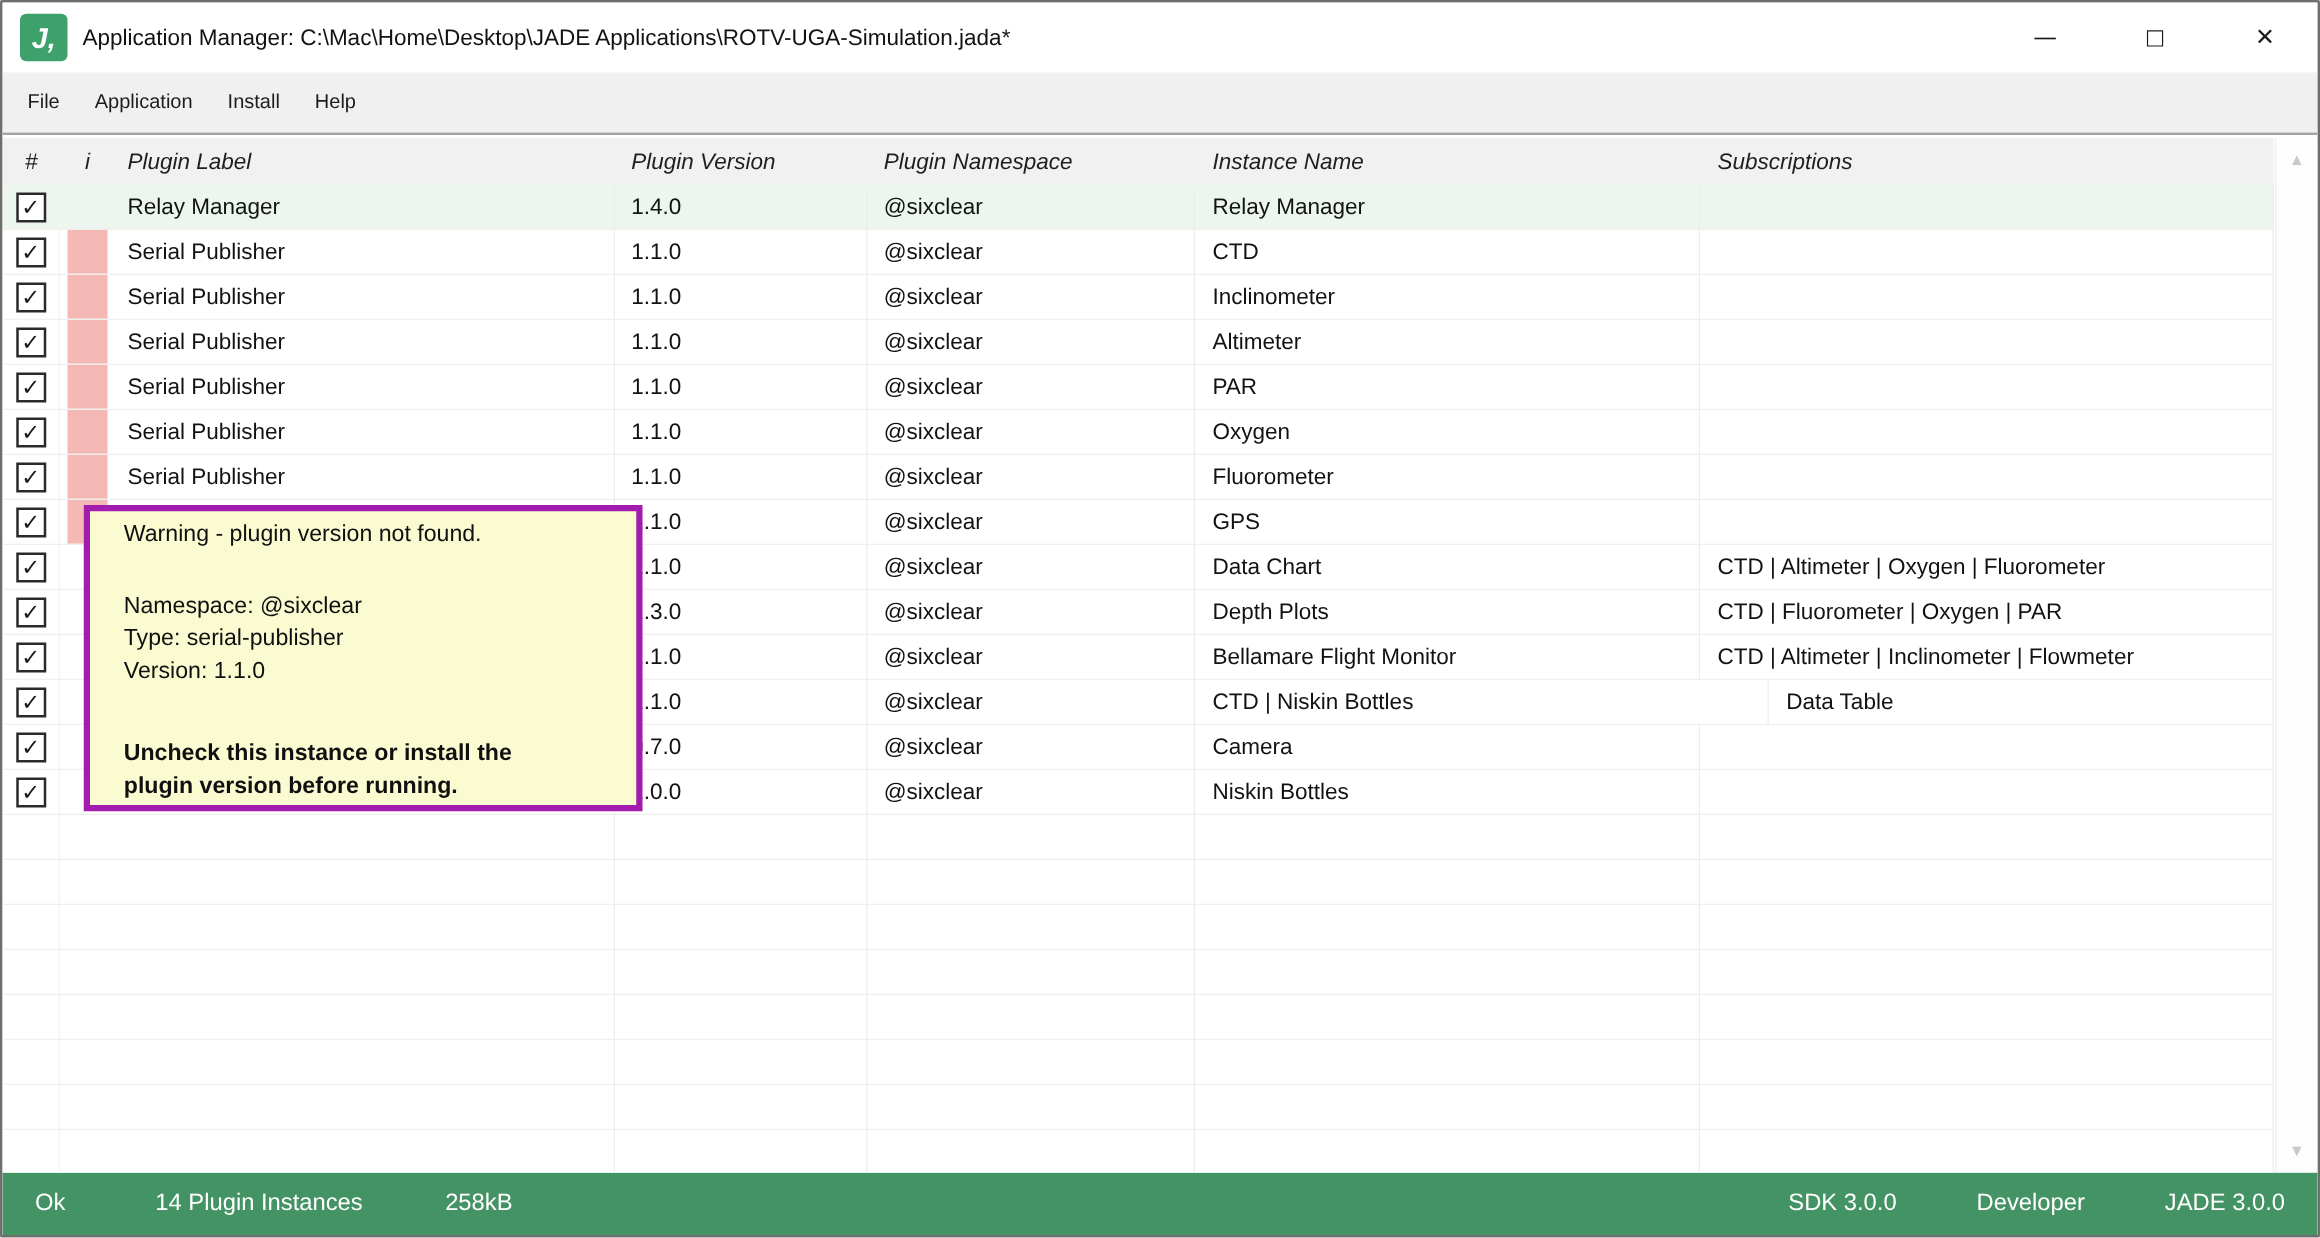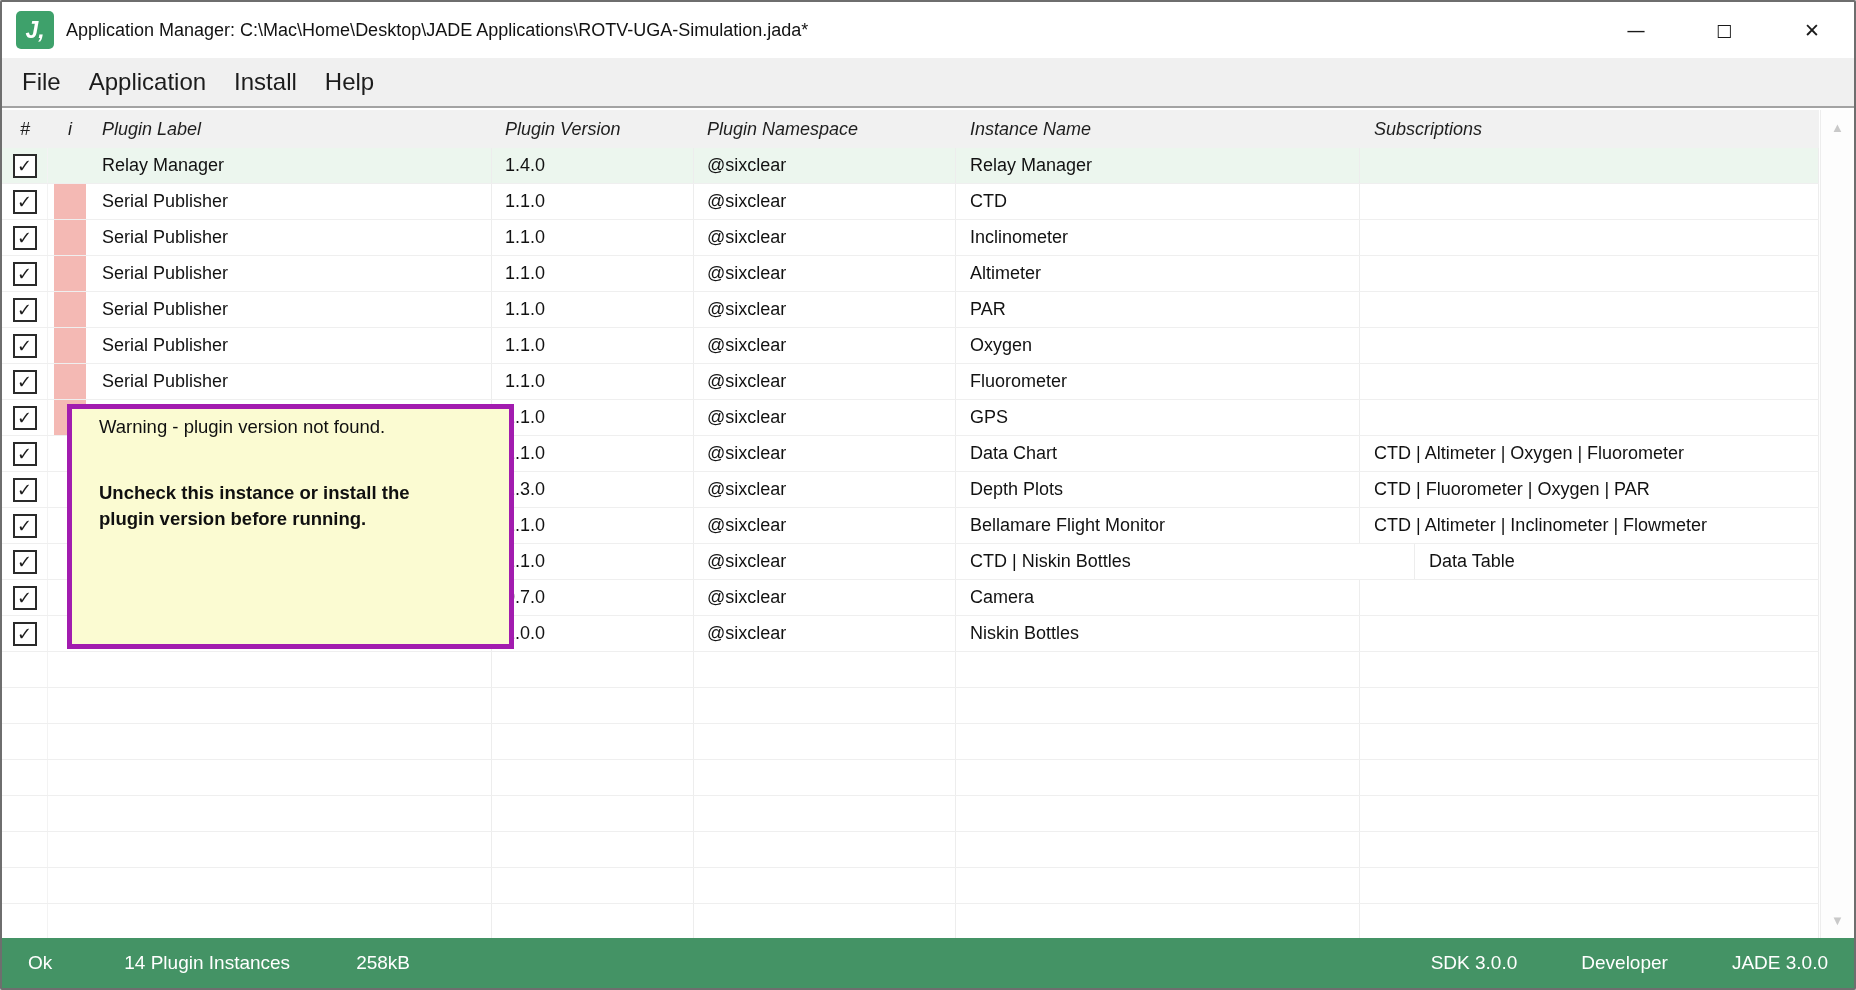--- a/index.html
+++ b/index.html
@@ -23,21 +23,21 @@
   .win-controls { margin-left:auto; margin-right:14px; display:flex; gap:32px; }
   .wc-btn {
     width:56px; height:44px; display:flex; align-items:center; justify-content:center;
     color:#1a1a1a; background:transparent; border:none; font-size:19px;
     font-family:"DejaVu Sans",sans-serif; cursor:default;
   }
   .wc-max { font-size:17px; }
 
   
   .menubar { height:48px; background:#f0f0f0; display:flex; align-items:center; padding-left:6px; flex:none; }
-  .menu-item { padding:0 14px; font-size:24px; color:#1c1c1c; height:100%; display:flex; align-items:center; }
+  .menu-item { padding:0 14px; font-size:16px; color:#1c1c1c; height:100%; display:flex; align-items:center; }
 
   .menu-sep { height:4px; background:#ffffff; border-top:2px solid #a3a3a3; flex:none; }
 
   
   .table-region { flex:1; position:relative; background:#ffffff; overflow:hidden; }
   .thead, .tbody { margin-right:35px; }
   .thead {
     height:38px; background:#f1f1f1; display:flex; align-items:center;
     font-style:italic; font-size:18px; color:#1e1e1e;
   }
@@ -417,19 +417,24 @@
     <span class="sb-status">Ok</span>
     <span class="sb-instances">14 Plugin Instances</span>
     <span class="sb-size">258kB</span>
     <span class="sb-sdk">SDK 3.0.0</span>
     <span class="sb-mode">Developer</span>
     <span class="sb-version">JADE 3.0.0</span>
   </div>
 
   <div class="tooltip">
     <div>Warning - plugin version not found.</div>
+    <div class="tt-group1">
+      <div>Namespace: @sixclear</div>
+      <div>Type: serial-publisher</div>
+      <div>Version: 1.1.0</div>
+    </div>
     <div class="tt-group2">
       <div>Uncheck this instance or install the</div>
       <div>plugin version before running.</div>
     </div>
   </div>
 
 </div>
 
 </body></html>

